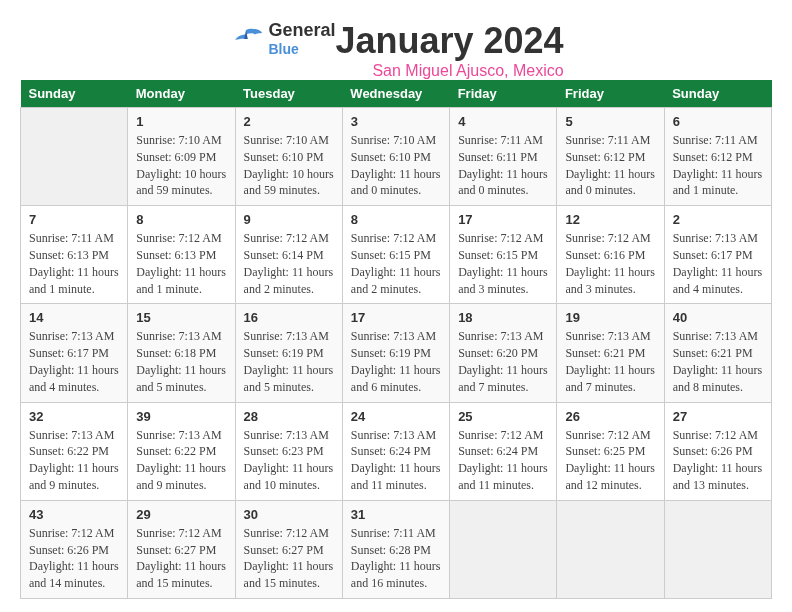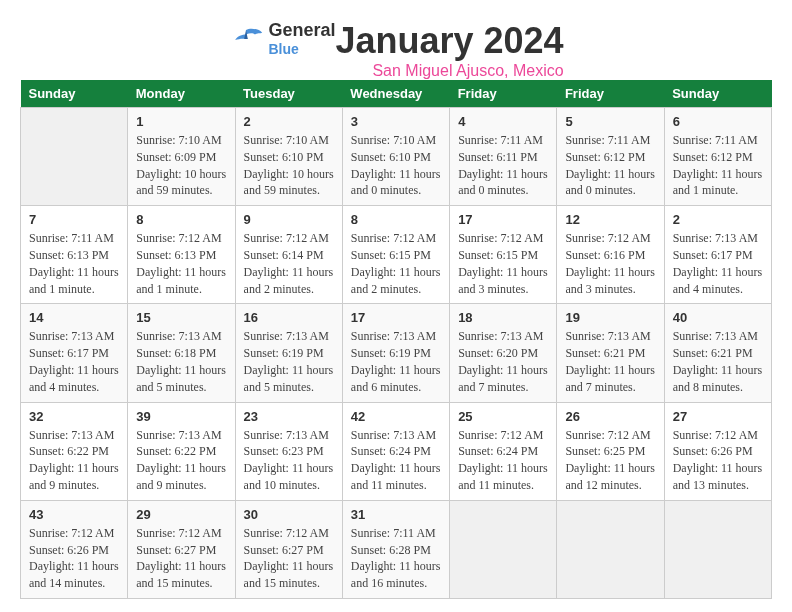--- a/index.html
+++ b/index.html
@@ -269,28 +269,28 @@
 and 9 minutes.</div>
         </td>
         <td>
           <div class="day-number">39</div>
           <div class="day-info" style="white-space: pre-line;">Sunrise: 7:13 AM
 Sunset: 6:22 PM
 Daylight: 11 hours
 and 9 minutes.</div>
         </td>
         <td>
-          <div class="day-number">23</div>
+          <div class="day-number">28</div>
           <div class="day-info" style="white-space: pre-line;">Sunrise: 7:13 AM
 Sunset: 6:23 PM
 Daylight: 11 hours
 and 10 minutes.</div>
         </td>
         <td>
-          <div class="day-number">42</div>
+          <div class="day-number">24</div>
           <div class="day-info" style="white-space: pre-line;">Sunrise: 7:13 AM
 Sunset: 6:24 PM
 Daylight: 11 hours
 and 11 minutes.</div>
         </td>
         <td>
           <div class="day-number">25</div>
           <div class="day-info" style="white-space: pre-line;">Sunrise: 7:12 AM
 Sunset: 6:24 PM
 Daylight: 11 hours

